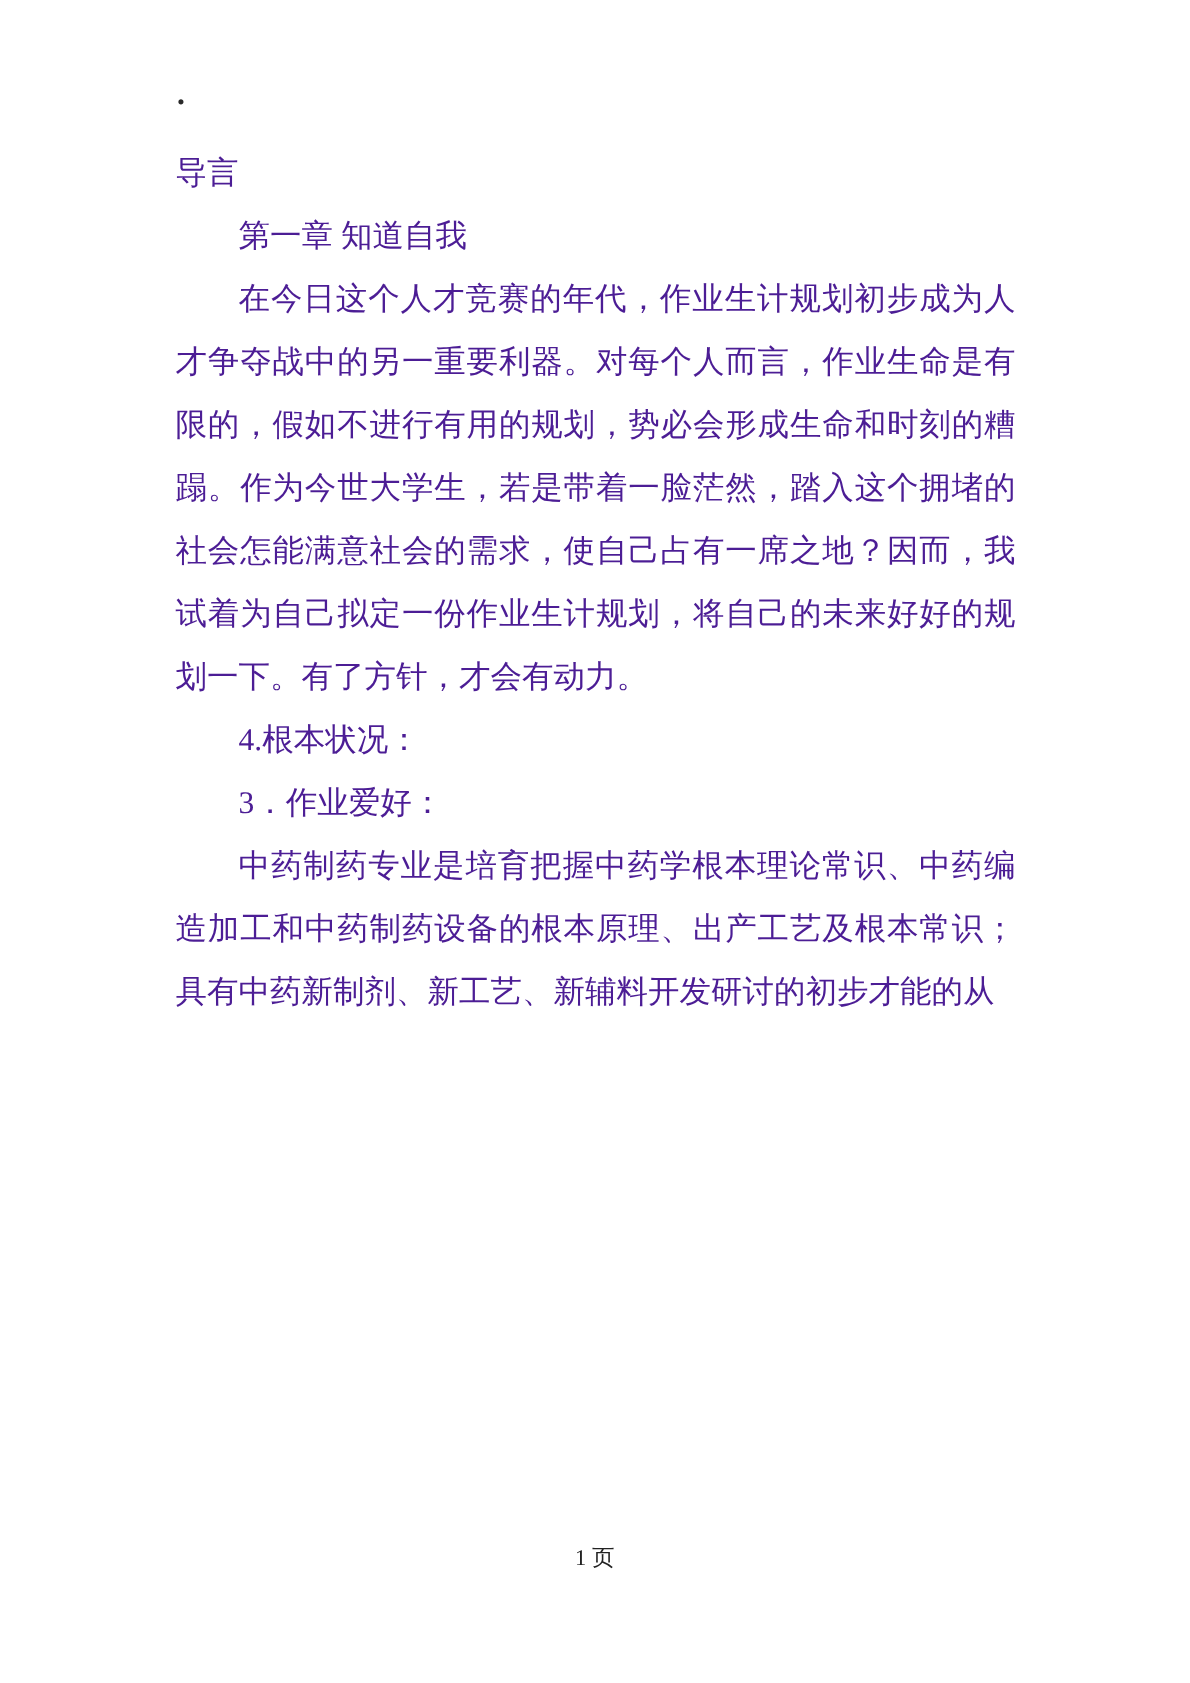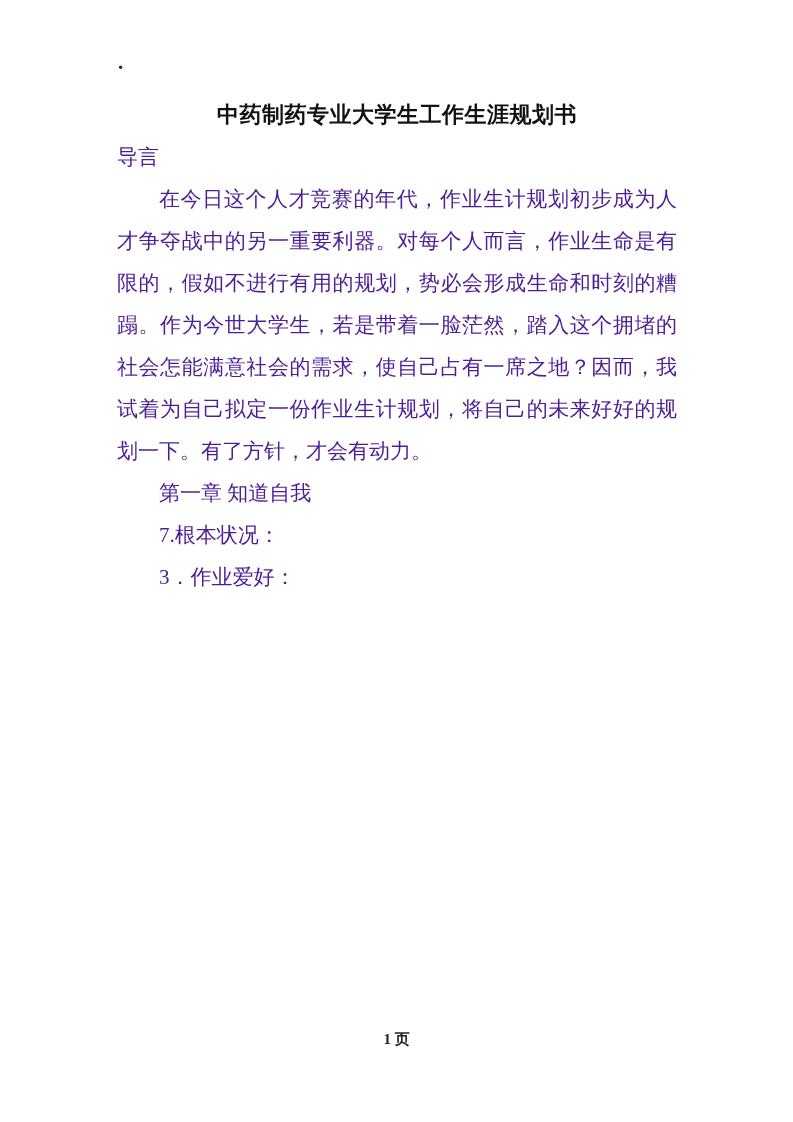--- a/index.html
+++ b/index.html
@@ -53,43 +53,42 @@
   }
   .page-footer {
     position: absolute;
     left: 0;
     top: 1028px;
     width: 793px;
     text-align: center;
     font-size: 15px;
     line-height: 22px;
     color: #222222;
-    font-weight: bold;
   }
 </style>
 </head>
 <body>
 
 <div class="page">
 
   <span class="stray-mark">.</span>
 
-  <h1 class="doc-title">中药制药专业大学生工作生涯规划书</h1>
 
   <main class="doc-body">
 
     <p class="block label">导言</p>
 
+    <p class="block heading">第一章 知道自我</p>
+
     <p class="block indent">在今日这个人才竞赛的年代，作业生计规划初步成为人才争夺战中的另一重要利器。对每个人而言，作业生命是有限的，假如不进行有用的规划，势必会形成生命和时刻的糟蹋。作为今世大学生，若是带着一脸茫然，踏入这个拥堵的社会怎能满意社会的需求，使自己占有一席之地？因而，我试着为自己拟定一份作业生计规划，将自己的未来好好的规划一下。有了方针，才会有动力。</p>
 
-    <p class="block heading">第一章 知道自我</p>
-
-    <p class="block subheading">7.根本状况：</p>
+    <p class="block subheading">4.根本状况：</p>
 
 
     <p class="block subheading">3．作业爱好：</p>
 
+    <p class="block indent">中药制药专业是培育把握中药学根本理论常识、中药编造加工和中药制药设备的根本原理、出产工艺及根本常识；具有中药新制剂、新工艺、新辅料开发研讨的初步才能的从</p>
 
   </main>
 
   <div class="page-footer">1 页</div>
 
 </div>
 
 </body></html>

